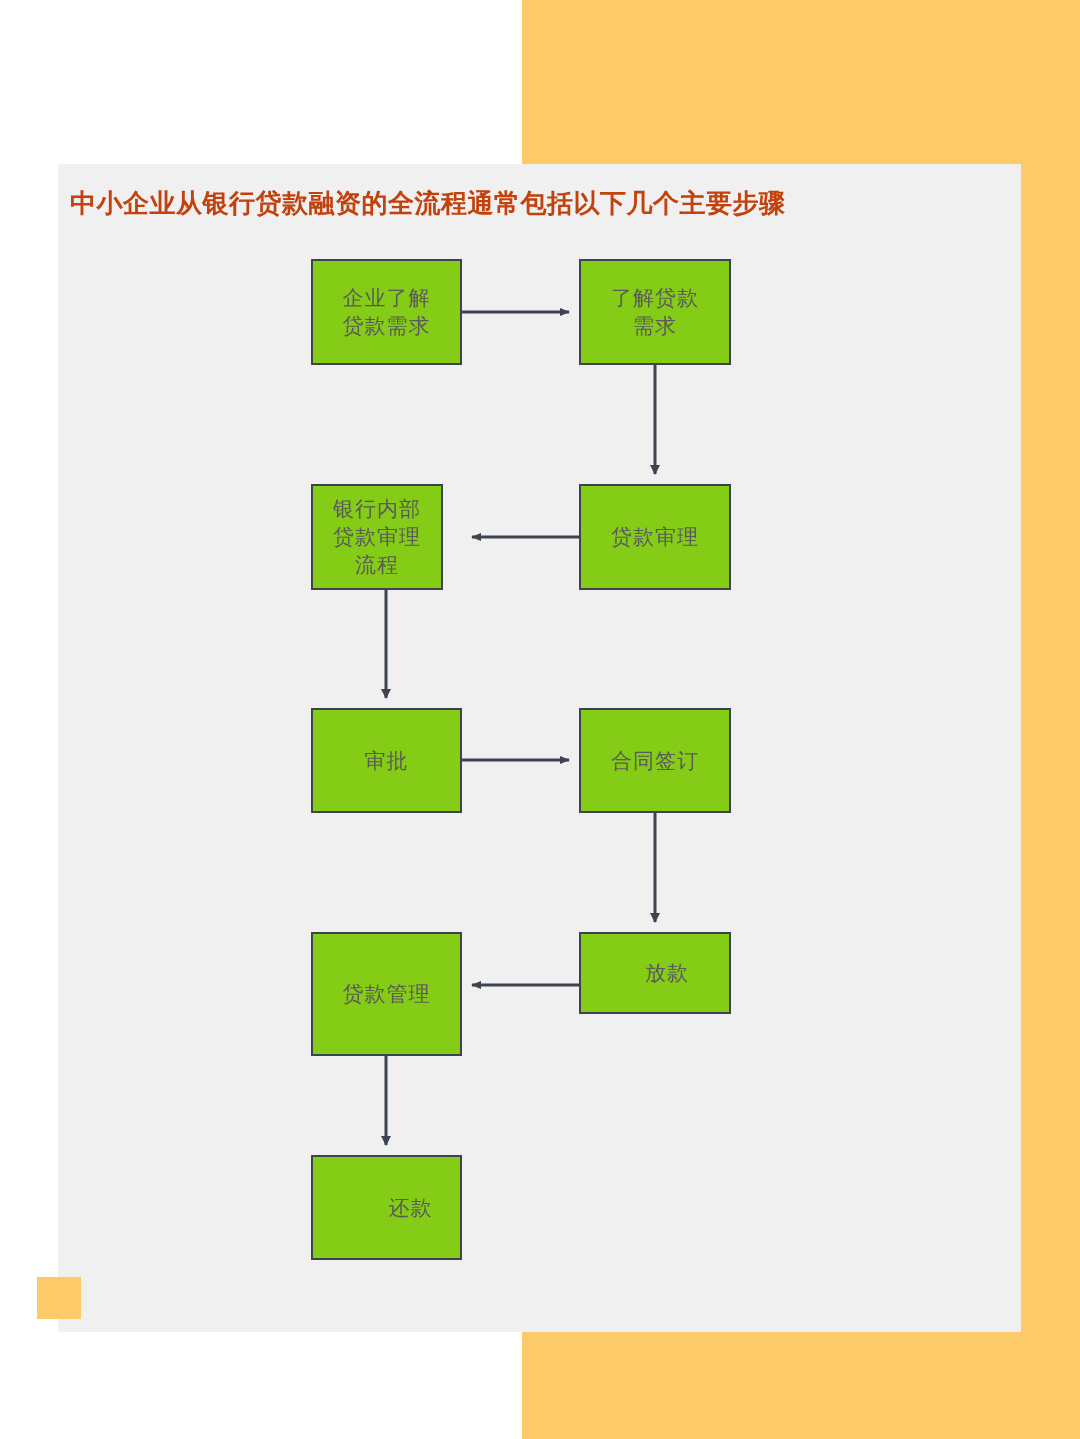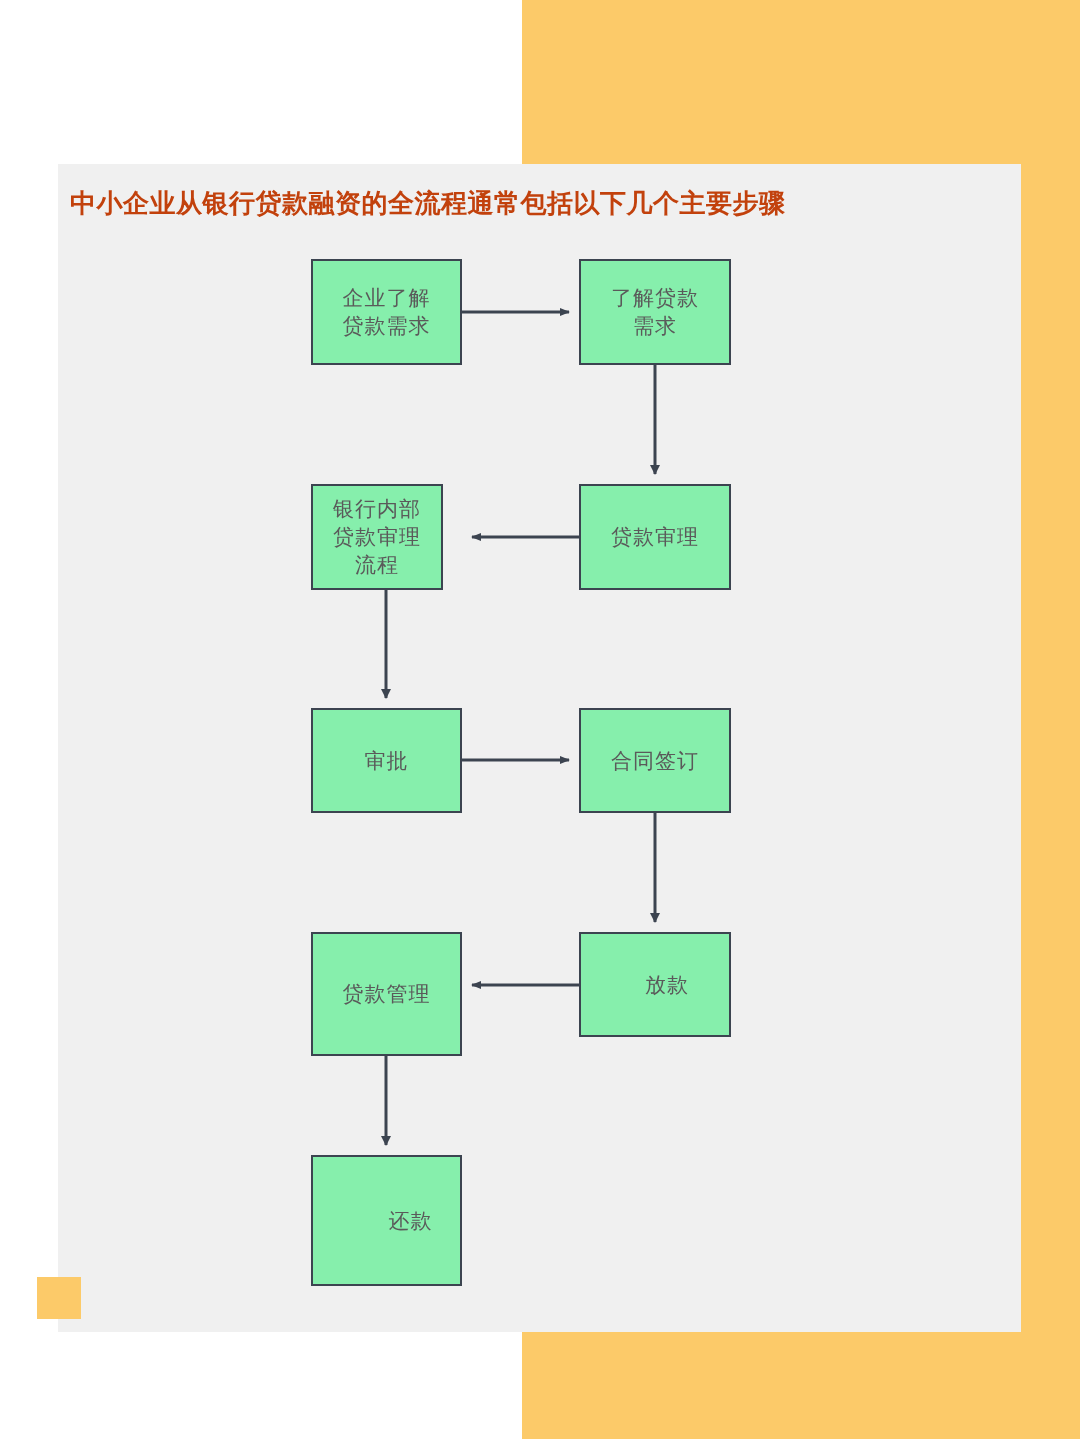--- a/index.html
+++ b/index.html
@@ -85,21 +85,21 @@
   }
   .flow svg {
     position: absolute;
     left: 0;
     top: 0;
   }
 
   .node {
     position: absolute;
     box-sizing: border-box;
-    background: #86efac;
+    background: #84cc16;
     border: 2.5px solid #3c4450;
     display: flex;
     align-items: center;
     justify-content: center;
     text-align: center;
     color: #5a5a5a;
     font-size: 21px;
     line-height: 1.33;
     z-index: 2;
     letter-spacing: 1px;
@@ -182,33 +182,33 @@
         <span>审批</span>
       </div>
     </div>
 
     <div class="node" style="left:521px; top:544px; width:152px; height:105px;">
       <div>
         <span>合同签订</span>
       </div>
     </div>
 
-    <div class="node" style="left:521px; top:768px; width:152px; height:105px;padding-left:24px;">
+    <div class="node" style="left:521px; top:768px; width:152px; height:82px;padding-left:24px;">
       <div>
         <span>放款</span>
       </div>
     </div>
 
     <div class="node" style="left:253px; top:768px; width:151px; height:124px;">
       <div>
         <span>贷款管理</span>
       </div>
     </div>
 
-    <div class="node" style="left:253px; top:991px; width:151px; height:131px;padding-left:48px;">
+    <div class="node" style="left:253px; top:991px; width:151px; height:105px;padding-left:48px;">
       <div>
         <span>还款</span>
       </div>
     </div>
 
   </div>
 </div>
 
 <div class="bg-orange-square"></div>
 

